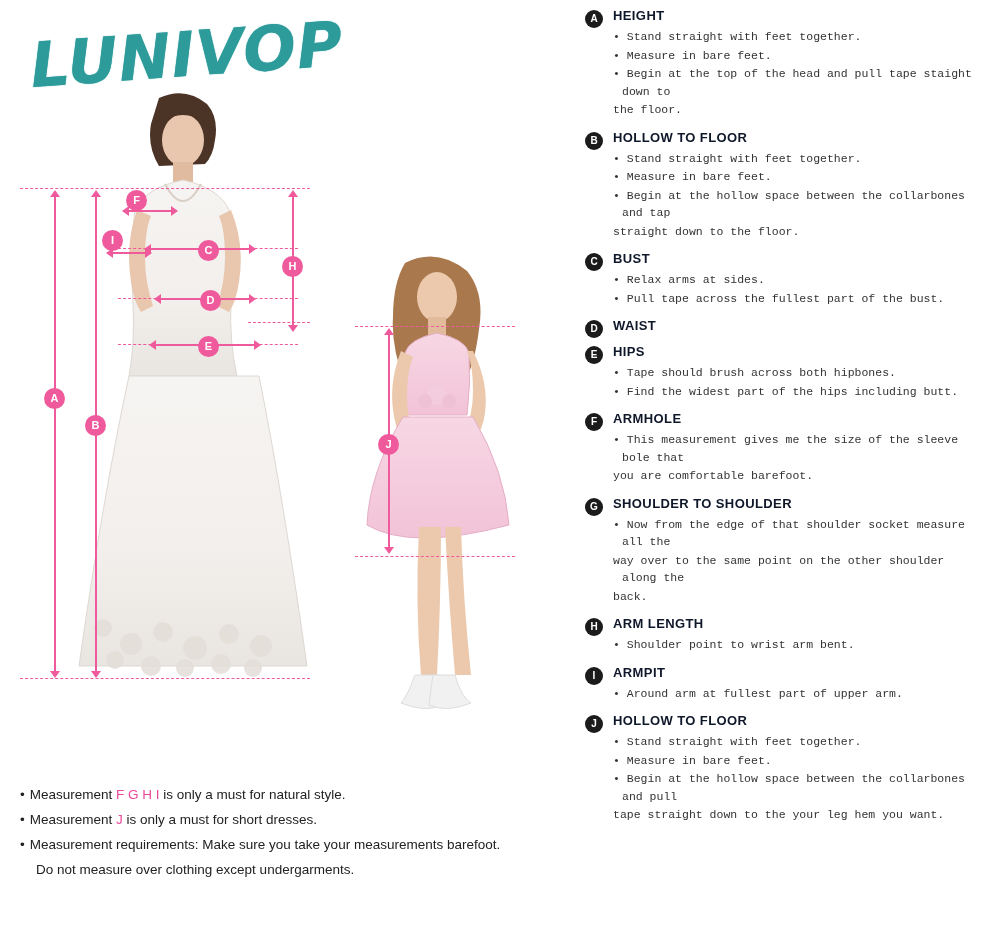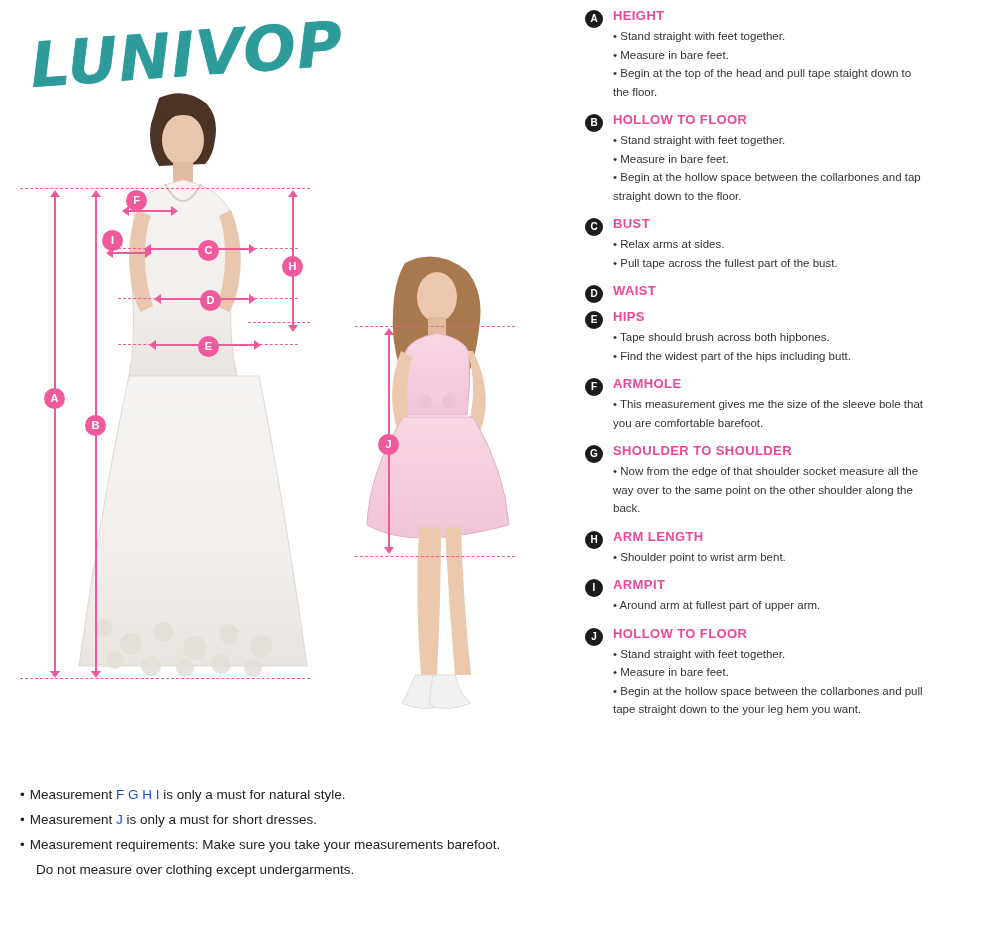--- a/index.html
+++ b/index.html
@@ -124,21 +124,21 @@
     position: absolute;
     left: 20px;
     top: 782px;
     width: 530px;
     font-size: 13.5px;
     line-height: 25px;
     color: #222;
   }
   .notes .note-line { white-space: nowrap; }
   .notes .bullet { color: #222; margin-right: 5px; }
-  .hl-pink { color: #1d4ed8; }
+  .hl-pink { color: #ec4899; }
   .note-sub { padding-left: 16px; white-space: nowrap; }
 
   
   .right-panel {
     position: absolute;
     left: 585px;
     top: 8px;
     width: 400px;
   }
   .entry {
@@ -157,27 +157,28 @@
     color: #fff;
     font-size: 10px;
     font-weight: bold;
     line-height: 18px;
     text-align: center;
   }
   .entry-title {
     font-size: 13px;
     font-weight: bold;
     letter-spacing: 0.4px;
-    color: #ec4899;
+    color: #0f172a;
     margin-bottom: 5px;
   }
   .entry-lines {
     font-size: 11.5px;
     line-height: 17.5px;
     color: #333;
+    font-family: Liberation Mono, monospace;
   }
   .entry-lines .li {
     padding-left: 9px;
     text-indent: -9px;
     margin-bottom: 1px;
   }
 </style>
 </head>
 <body>
 

